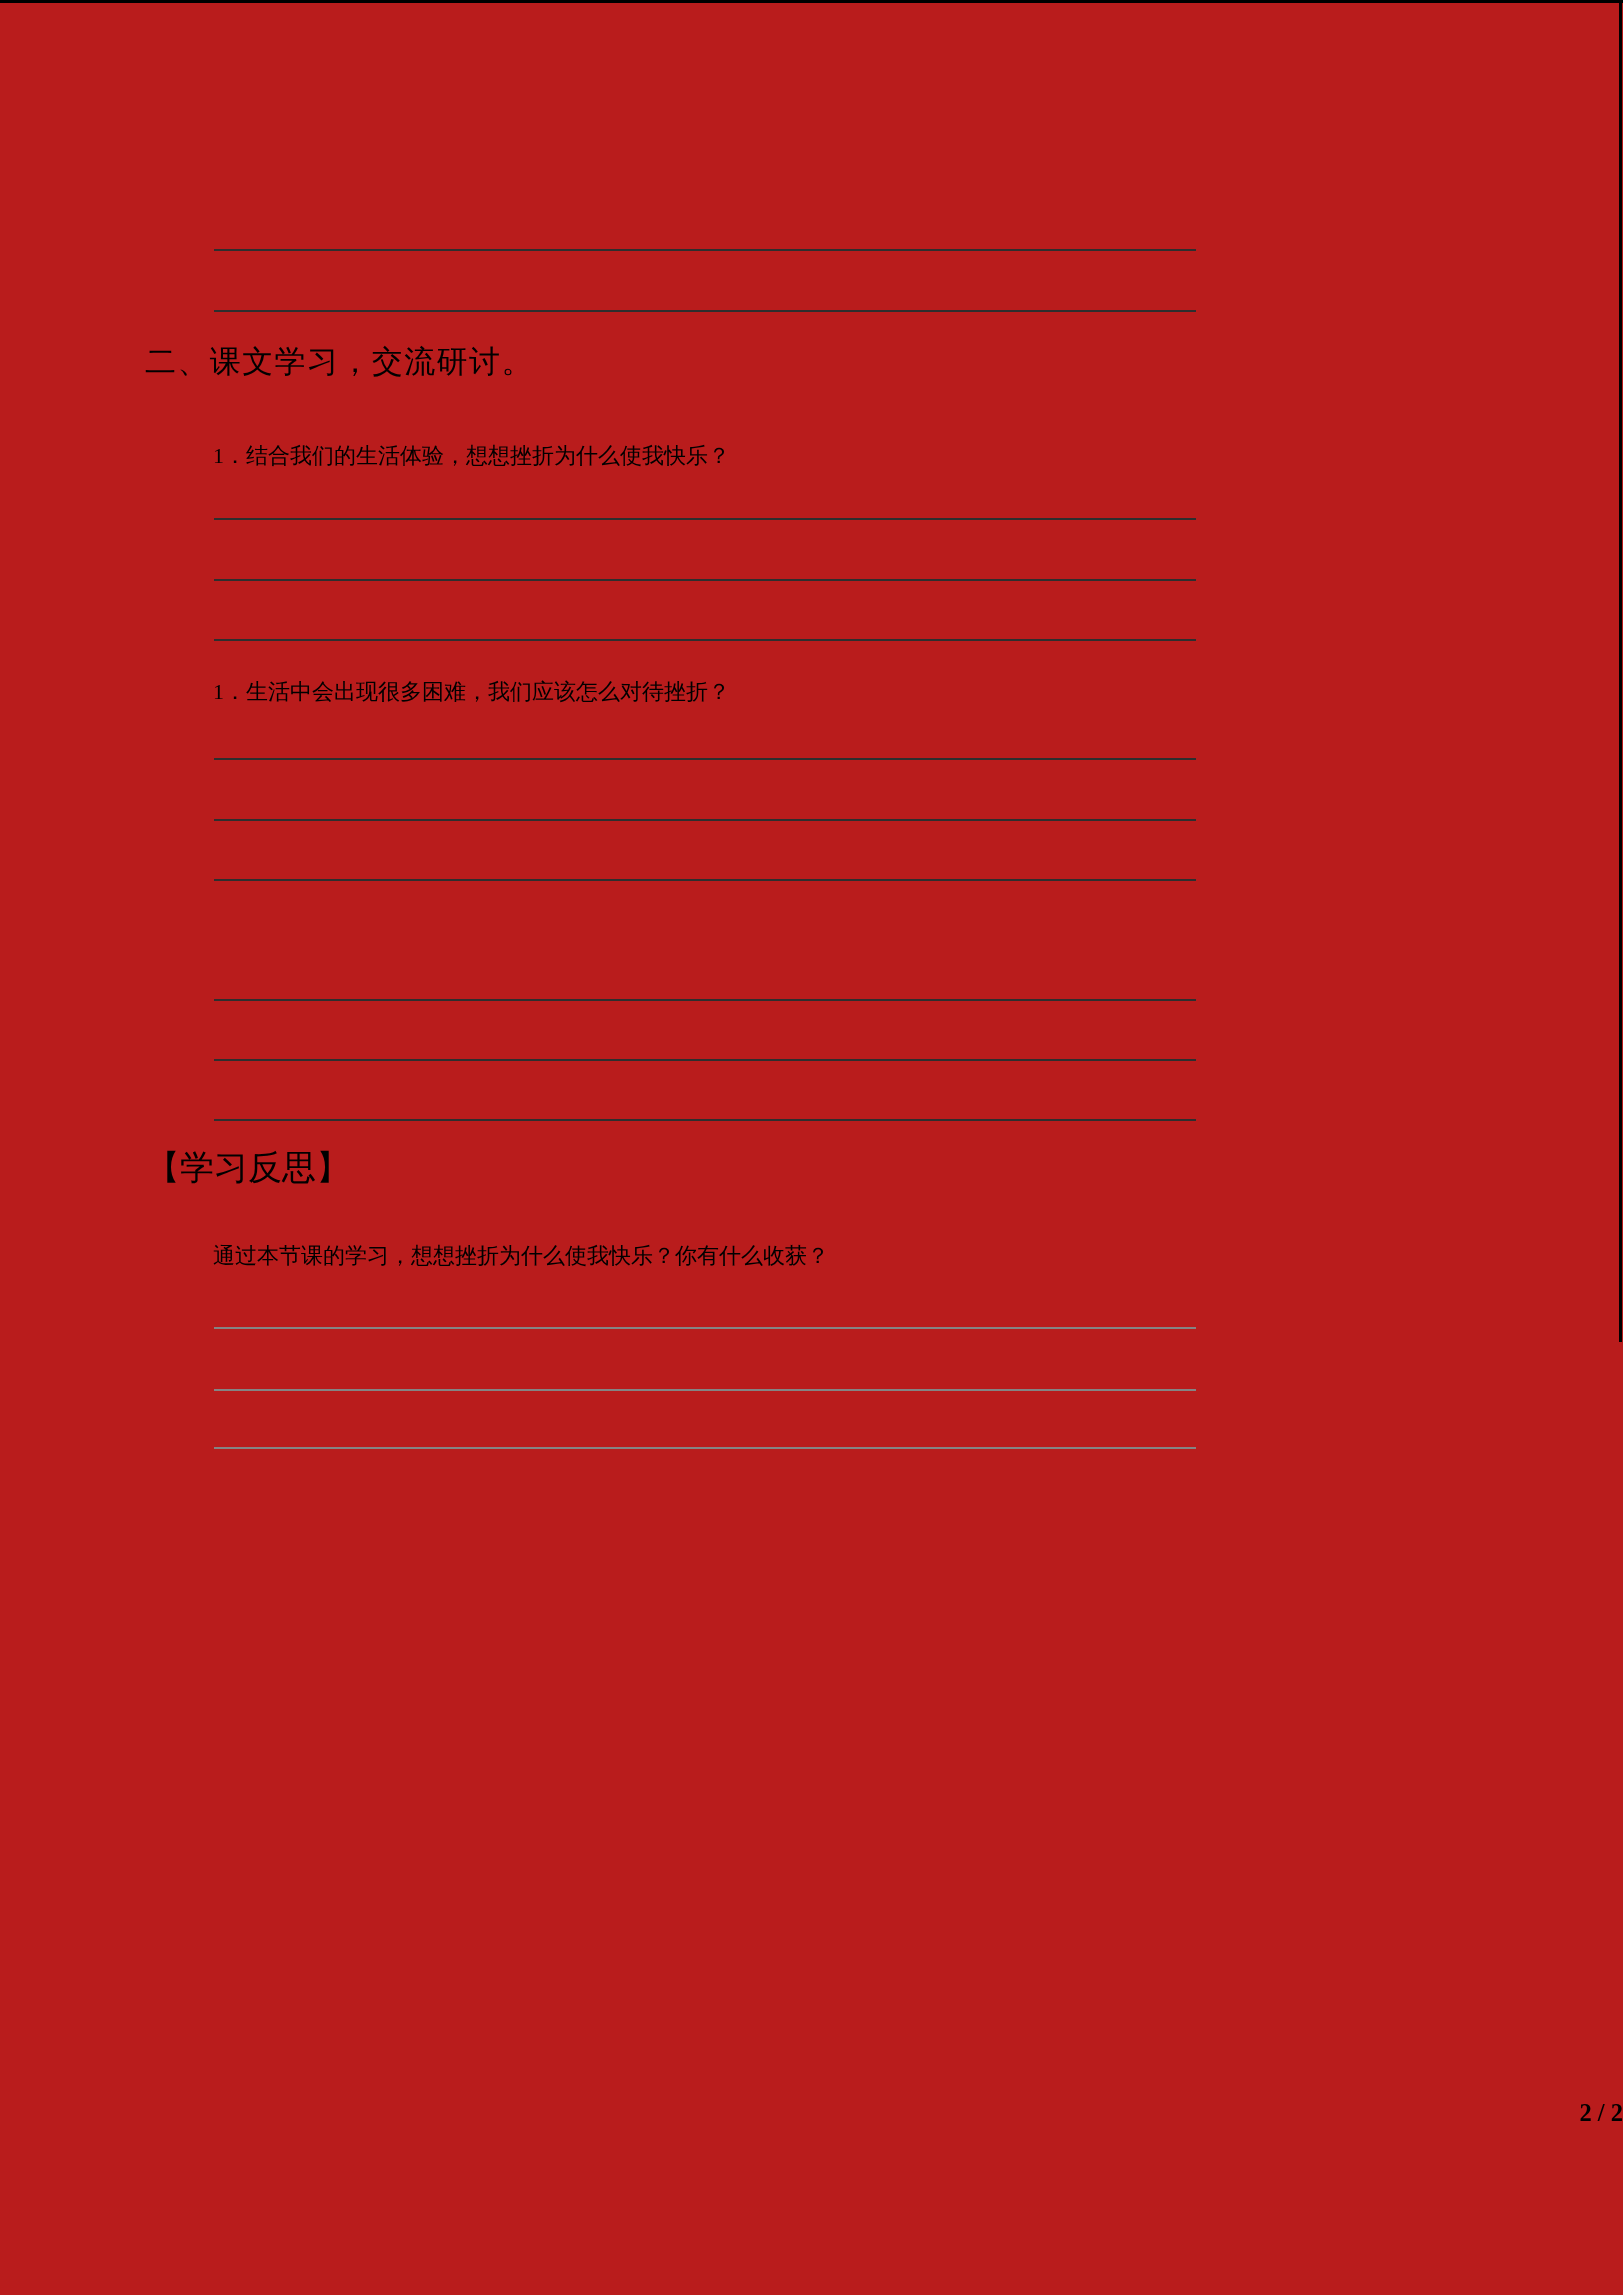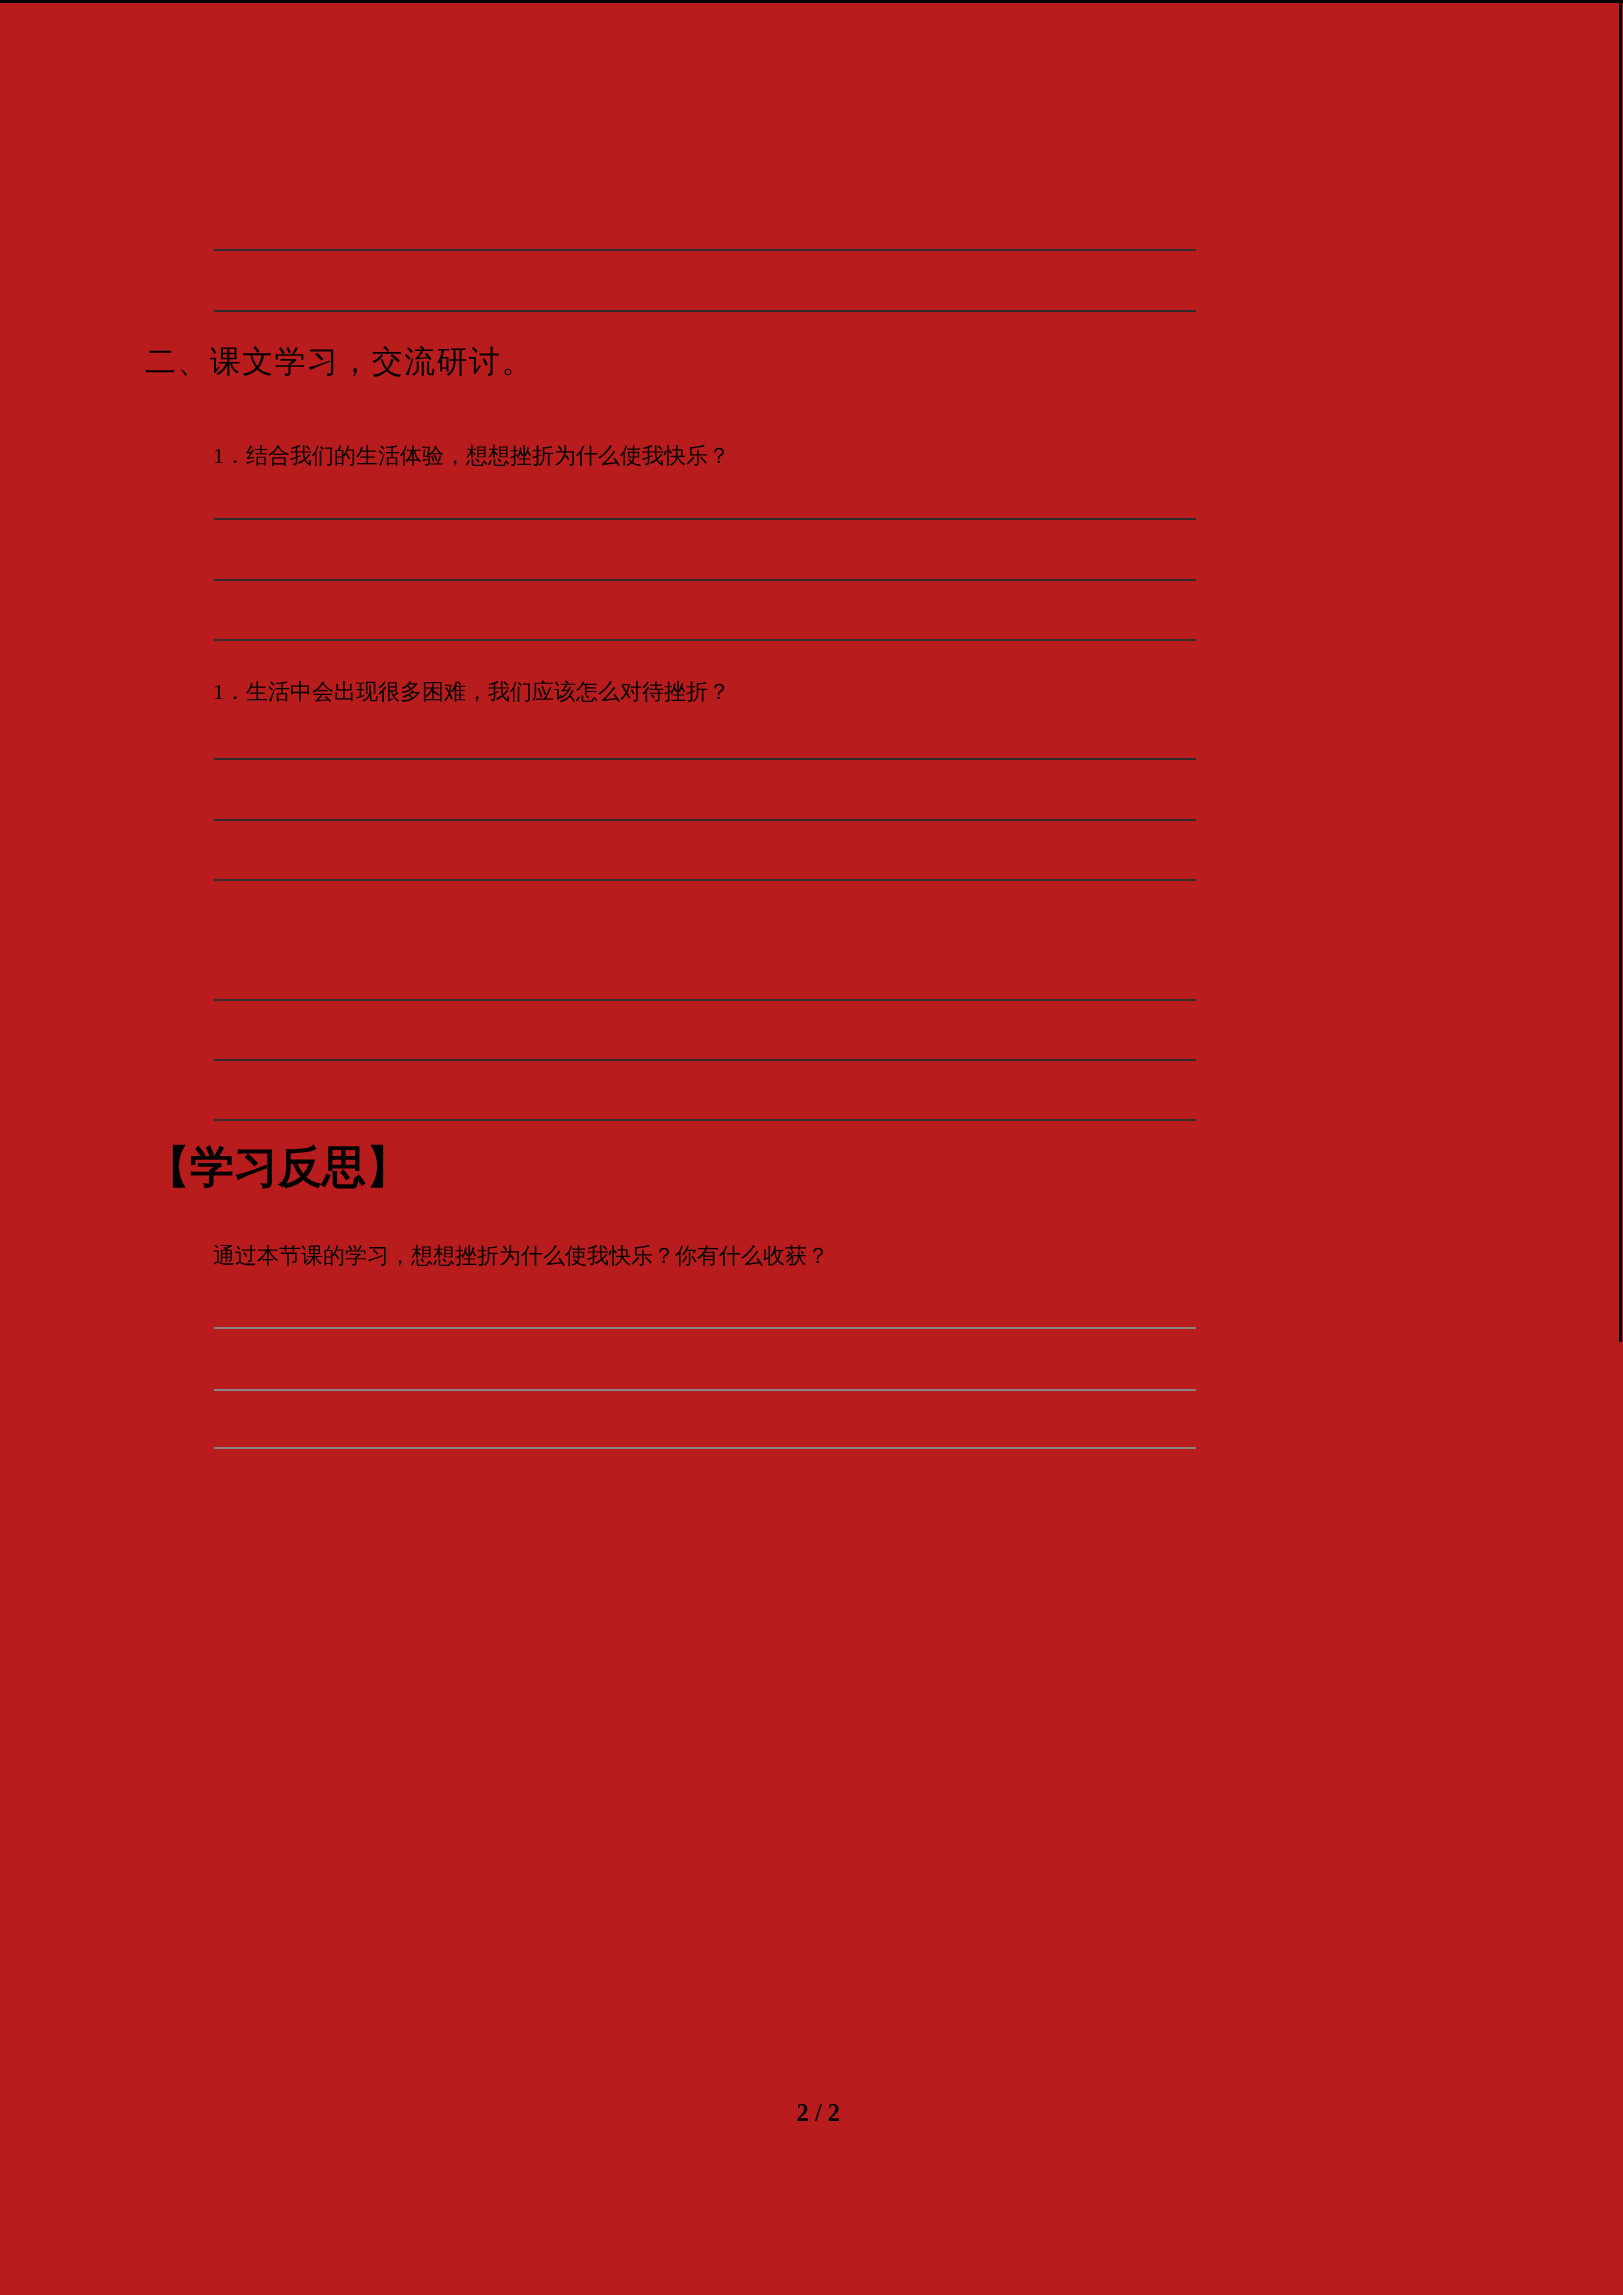--- a/index.html
+++ b/index.html
@@ -28,25 +28,25 @@
   .sec-heading{
     position:absolute;left:145px;
     font-size:31px;line-height:41px;letter-spacing:1.4px;white-space:nowrap;
   }
   .question{
     position:absolute;left:213px;
     font-size:22px;line-height:42px;white-space:nowrap;
   }
   .bold-heading{
     position:absolute;left:146px;
-    font-size:44px;line-height:45px;font-weight:bold;white-space:nowrap;
+    font-size:34px;line-height:45px;font-weight:normal;white-space:nowrap;
   }
   .footer{
     position:absolute;left:0;top:2098px;
-    width:1623px;text-align:center;
+    width:1623px;text-align:right;
     font-size:24.5px;line-height:30px;font-weight:bold;
     padding-left:13.6px;box-sizing:border-box;
   }
 </style>
 </head>
 <body>
 
 <div class="page">
 
   <div class="topbar"></div>

